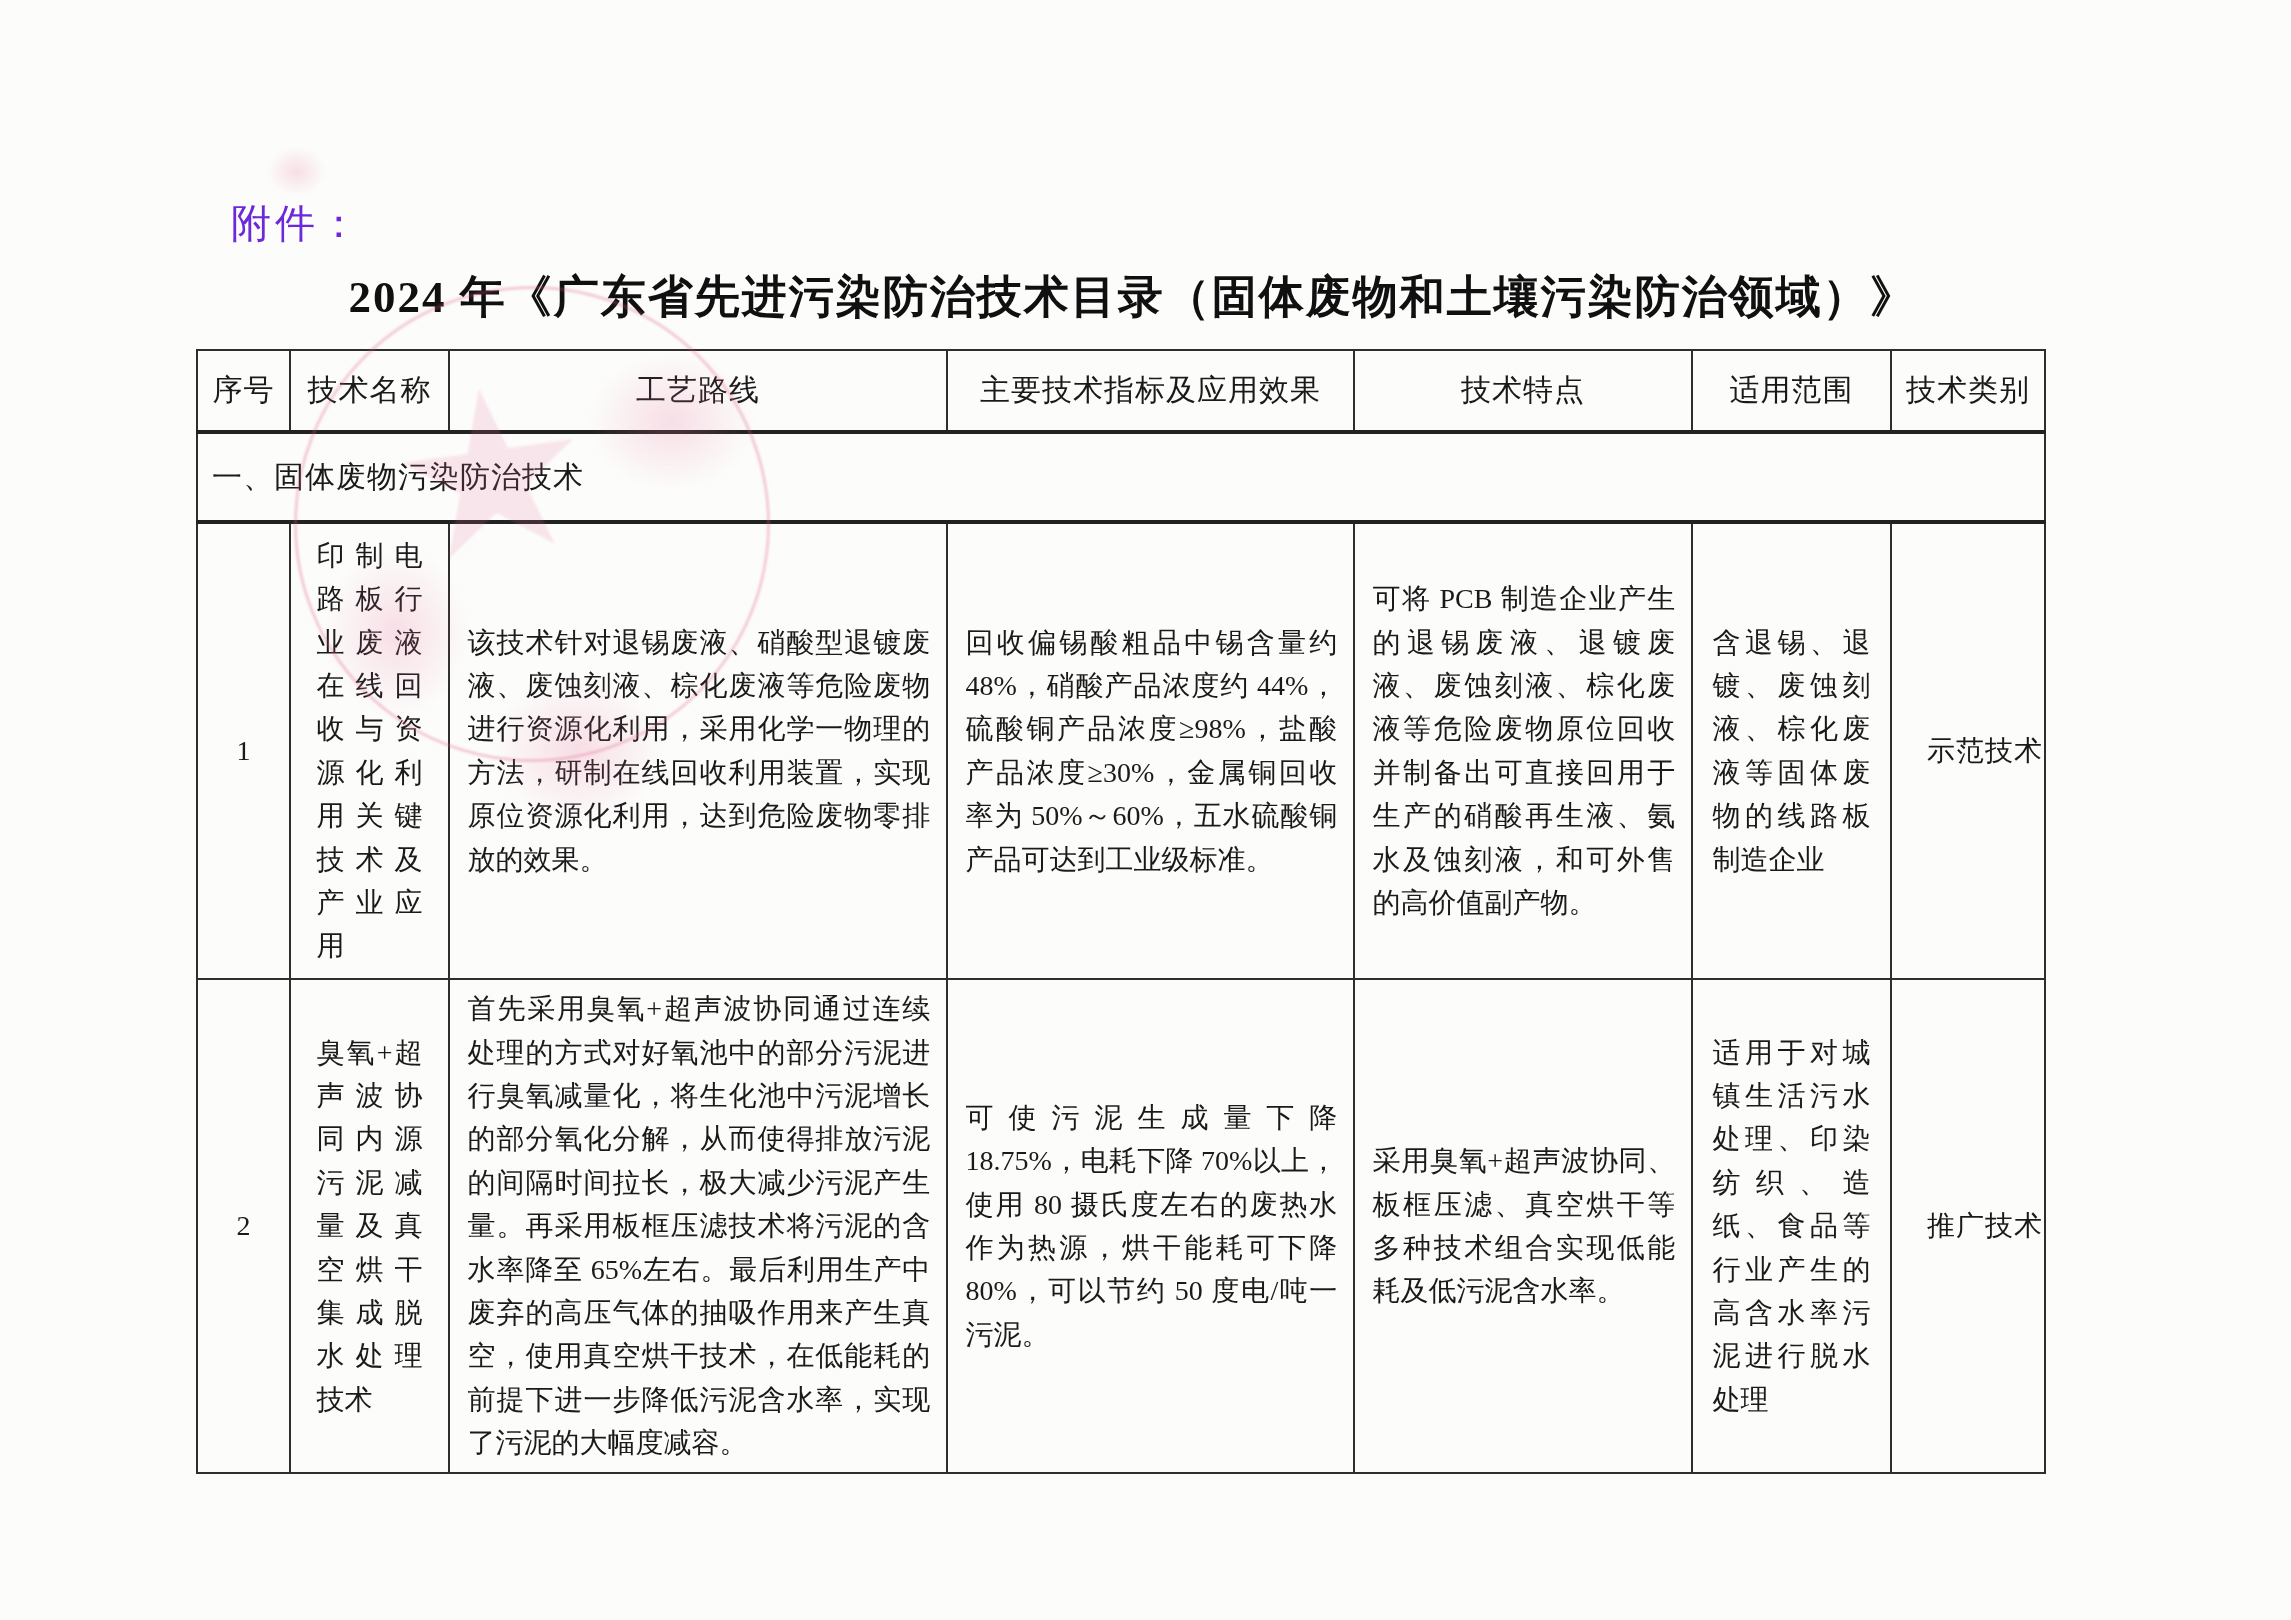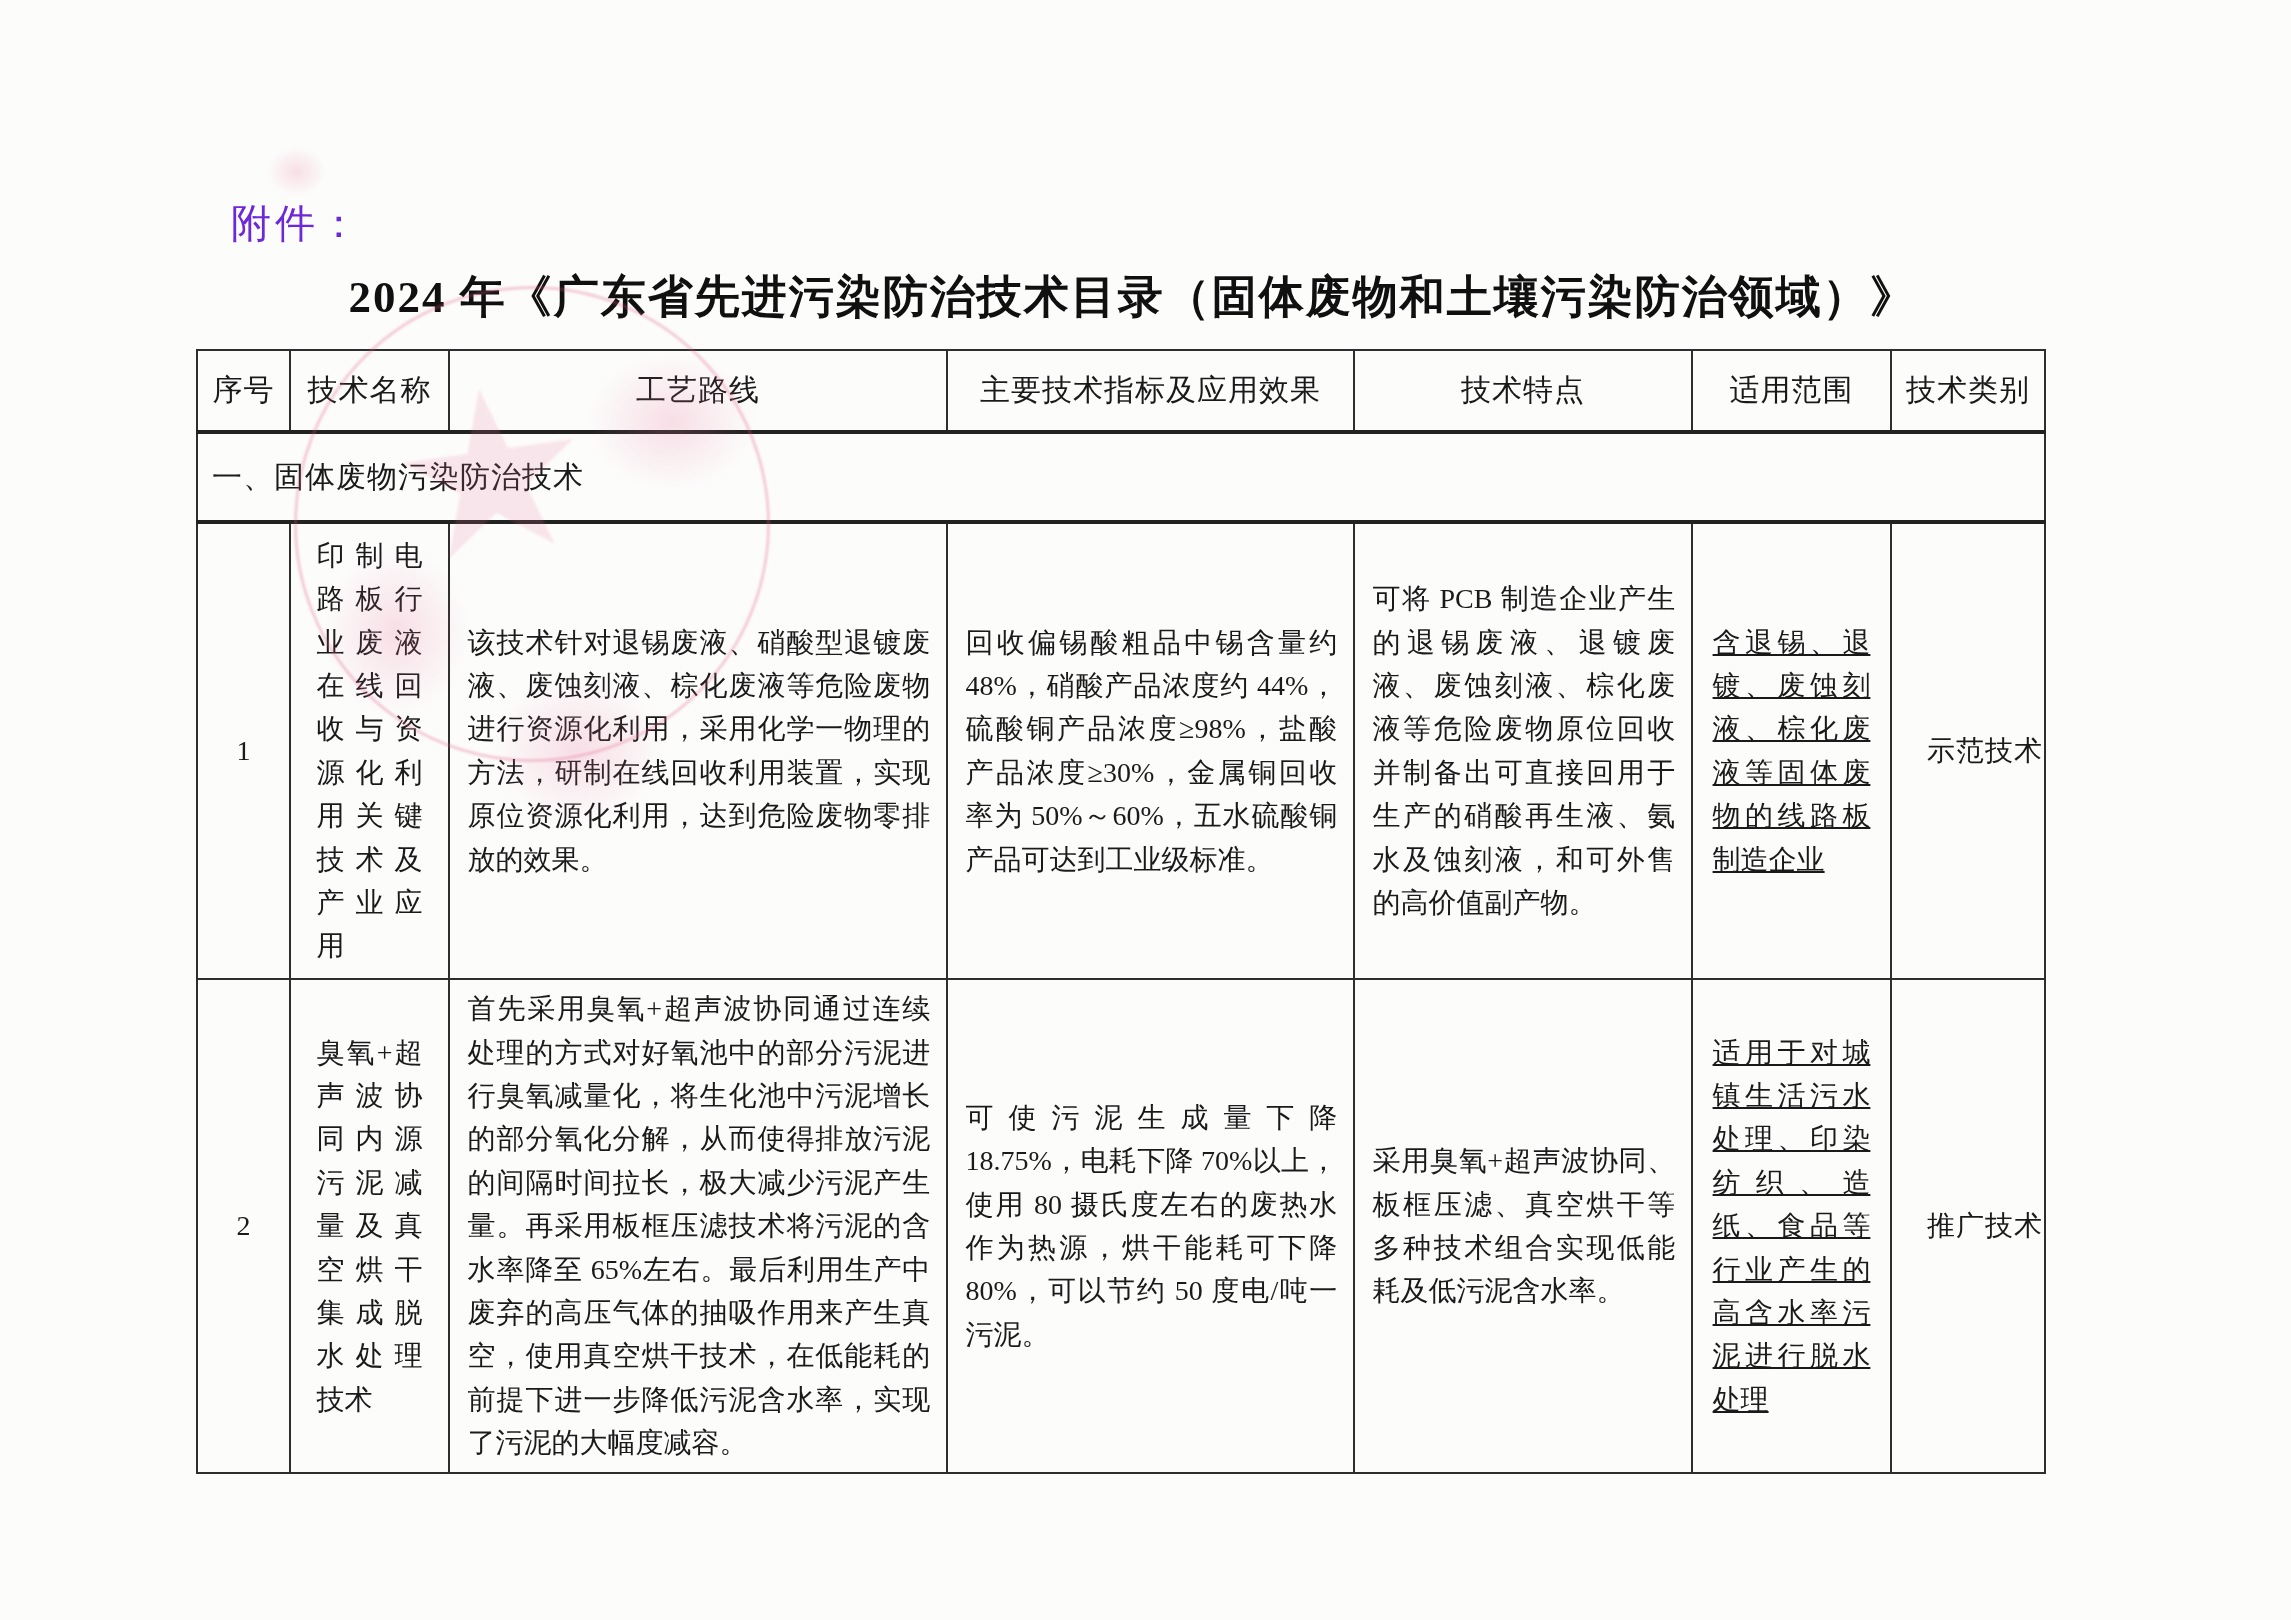--- a/index.html
+++ b/index.html
@@ -53,21 +53,21 @@
     text-align:justify;text-justify:inter-character;
     font-size:30px;line-height:1.52;
   }
   td.c-process,td.c-indicators,td.c-features{
     padding:7.8px 15.7px 7.8px 17.6px;
     text-align:justify;text-justify:inter-character;
   }
   td.c-scope{
     padding:9.8px 19.6px;
     text-align:justify;text-justify:inter-character;
-    font-size:29px;line-height:1.62;text-decoration:underline;
+    font-size:29px;line-height:1.62;
   }
   td.c-category{text-align:right;font-size:29px;letter-spacing:1px;}
 
   
   .seal{
     position:absolute;left:294px;top:286px;width:470px;height:470px;
     border:3.9px solid rgba(226,92,134,0.30);
     border-radius:50%;
     pointer-events:none;
     filter:blur(1px);

